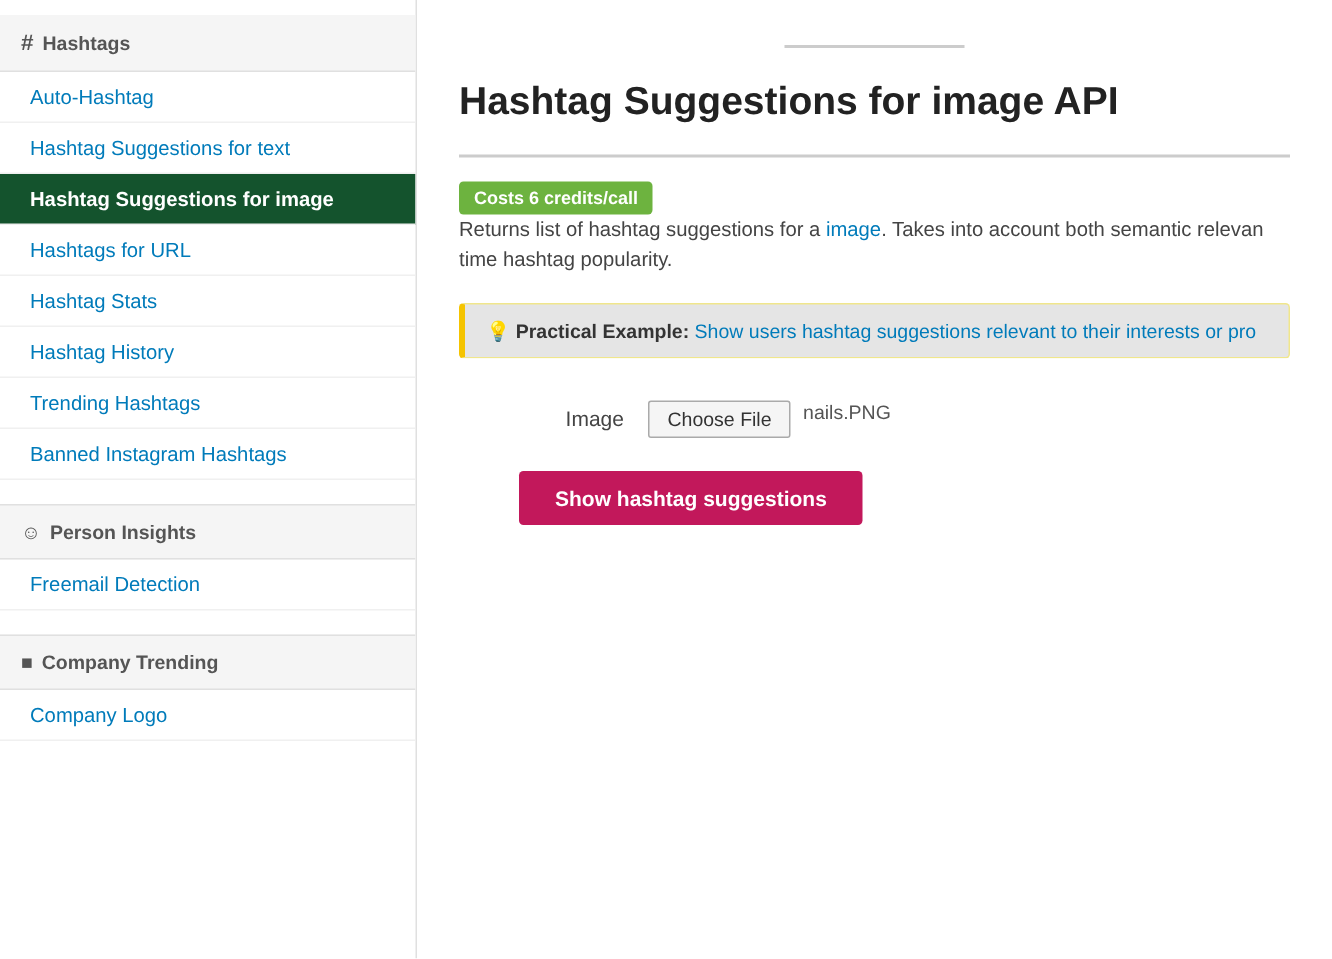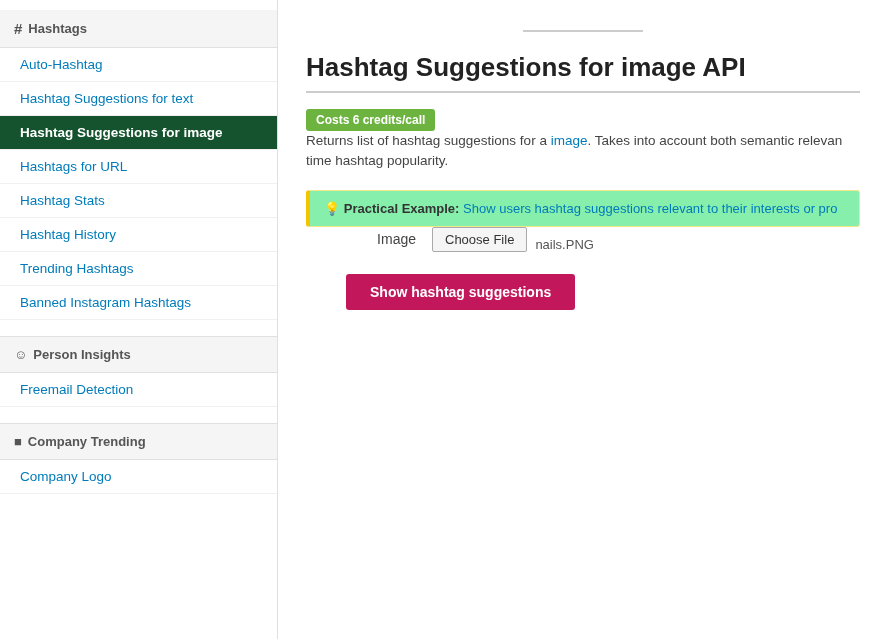--- a/index.html
+++ b/index.html
@@ -48,45 +48,46 @@
       flex: 1;
       padding: 30px 28px 20px 28px;
       overflow-y: auto;
       background: #fff;
     }
     .page-title {
       font-size: 26px;
       font-weight: bold;
       color: #222;
       margin-bottom: 16px;
-      padding-bottom: 8px;
+      padding-bottom: 20px;
       border-bottom: 2px solid #ccc;
     }
     .badge-cost {
       display: inline-block;
       background: #6db33f;
       color: #fff;
       font-size: 12px;
       font-weight: bold;
       padding: 4px 10px;
       border-radius: 3px;
     }
     .description {
       font-size: 13.5px;
       color: #444;
       margin-bottom: 18px;
       line-height: 1.5;
     }
     .practical-example {
-      background: #86efac;
+      background: #e5e5e5;
       border: 1px solid #f0e68c;
       border-left: 4px solid #f5c400;
       padding: 10px 14px;
       font-size: 13px;
       color: #555;
+      margin-bottom: 28px;
       border-radius: 3px;
     }
     .practical-example .label {
       font-weight: bold;
       color: #333;
     }
     .practical-example .link-text {
       color: #007bba;
     }
     .form-row {
@@ -97,21 +98,21 @@
       margin-left: 60px;
     }
     .form-label {
       font-size: 14px;
       color: #444;
       min-width: 50px;
       text-align: right;
     }
     .file-input-wrapper {
       display: flex;
-      align-items: flex-end;
+      align-items: flex-start;
       gap: 8px;
     }
     .choose-file-btn {
       background: #f5f5f5;
       border: 1px solid #aaa;
       padding: 4px 12px;
       font-size: 13px;
       cursor: pointer;
       border-radius: 2px;
       color: #333;

